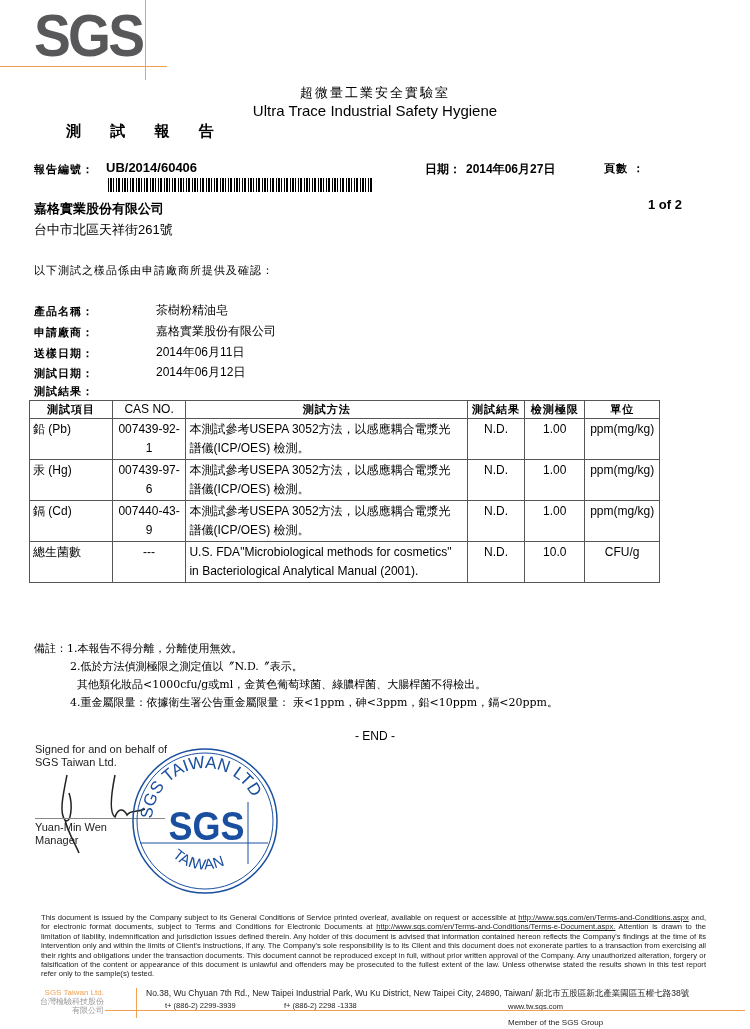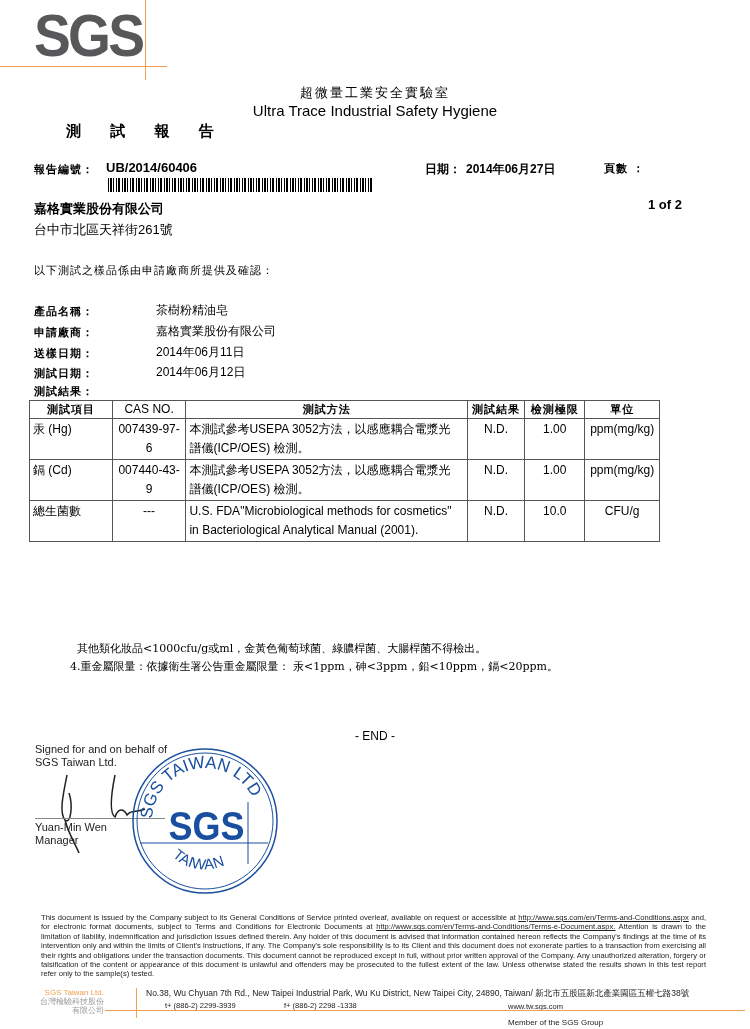--- a/index.html
+++ b/index.html
@@ -89,20 +89,31 @@
       <th class="serif">測試項目</th>
       <th class="sans" style="font-weight:normal;font-size:12px;letter-spacing:0;">CAS NO.</th>
       <th class="serif">測試方法</th>
       <th class="serif">測試結果</th>
       <th class="serif">檢測極限</th>
       <th class="serif">單位</th>
     </tr>
   </thead>
   <tbody>
     <tr>
+      <td>鉛 (Pb)</td>
+      <td class="c">007439-92-1</td>
+      <td class="m">
+          <div>本測試參考USEPA 3052方法，以感應耦合電漿光</div>
+          <div>譜儀(ICP/OES) 檢測。</div>
+        </td>
+      <td class="c">N.D.</td>
+      <td class="c">1.00</td>
+      <td class="c">ppm(mg/kg)</td>
+    </tr>
+    <tr>
       <td>汞 (Hg)</td>
       <td class="c">007439-97-6</td>
       <td class="m">
           <div>本測試參考USEPA 3052方法，以感應耦合電漿光</div>
           <div>譜儀(ICP/OES) 檢測。</div>
         </td>
       <td class="c">N.D.</td>
       <td class="c">1.00</td>
       <td class="c">ppm(mg/kg)</td>
     </tr>
@@ -125,20 +136,22 @@
           <div>in Bacteriological Analytical Manual (2001).</div>
         </td>
       <td class="c">N.D.</td>
       <td class="c">10.0</td>
       <td class="c">CFU/g</td>
     </tr>
   </tbody>
 </table>
 
 <div class="abs notes serif">
+  <div class="row"><span>備註：</span><span>1.本報告不得分離，分離使用無效。</span></div>
+  <div class="row" style="padding-left:36px;">2.低於方法偵測極限之測定值以〞N.D.〞表示。</div>
   <div class="row" style="padding-left:36px;white-space:pre;">  其他類化妝品&lt;1000cfu/g或ml，金黃色葡萄球菌、綠膿桿菌、大腸桿菌不得檢出。</div>
   <div class="row" style="padding-left:36px;">4.重金屬限量：依據衛生署公告重金屬限量： 汞&lt;1ppm，砷&lt;3ppm，鉛&lt;10ppm，鎘&lt;20ppm。</div>
 </div>
 <div class="abs end">- END -</div>
 
 <div class="abs sign">
   <div>Signed for and on behalf of</div>
   <div>SGS Taiwan Ltd.</div>
 </div>
 <svg class="abs" style="left:45px;top:765px;" width="110" height="90">

